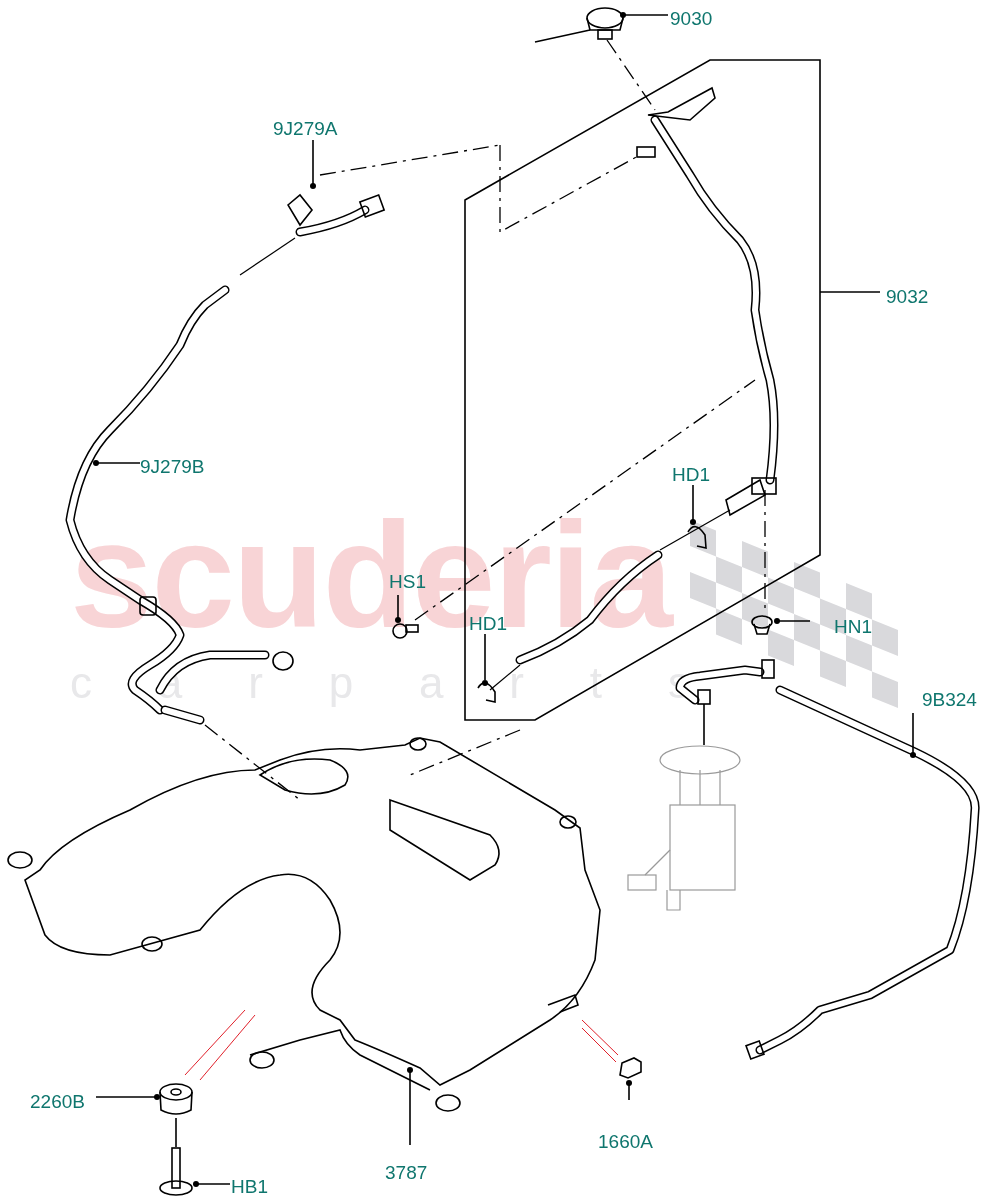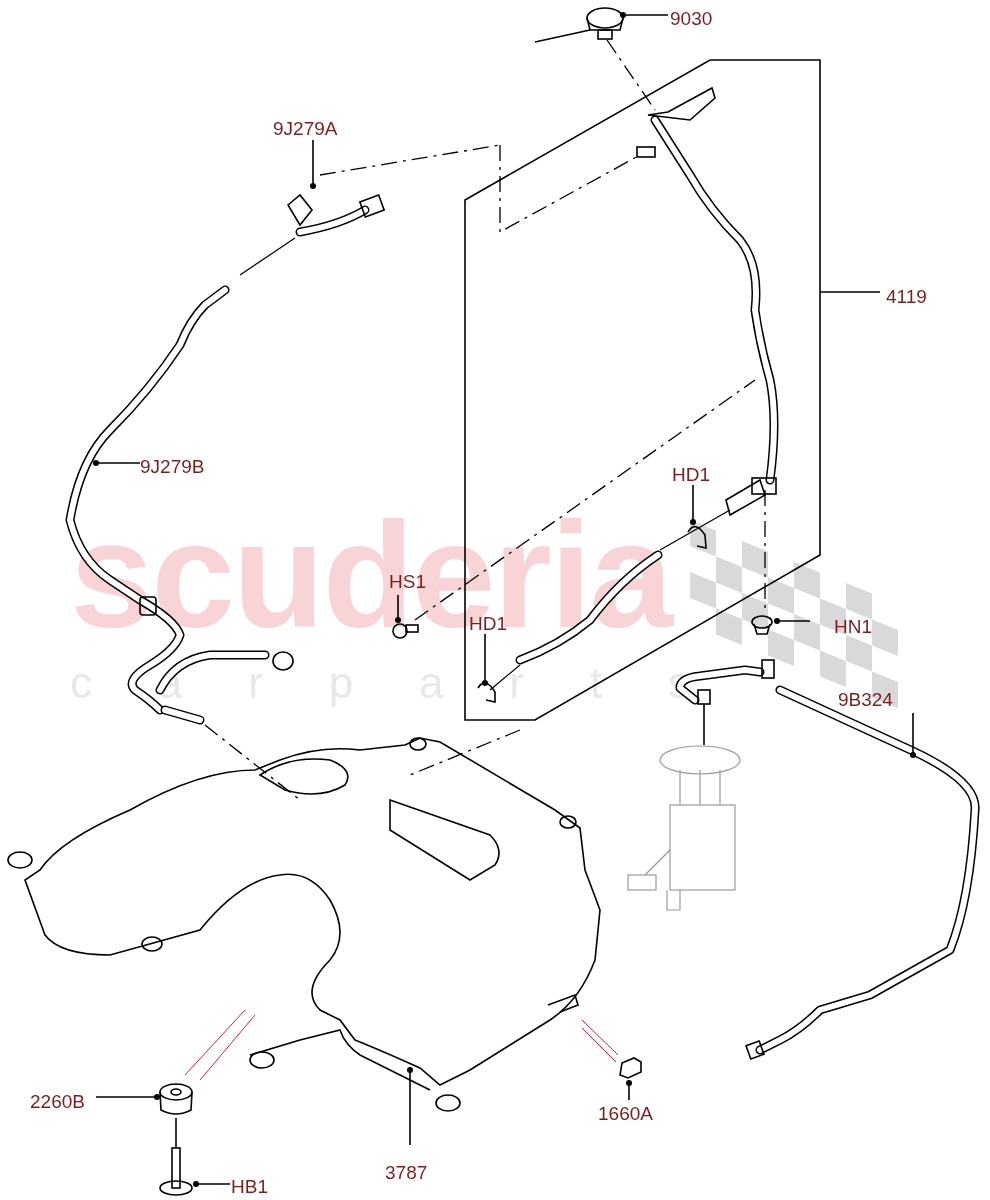--- a/index.html
+++ b/index.html
@@ -1,20 +1,20 @@
 <!DOCTYPE html>
 <html><head>
 <meta charset="utf-8">
 <style>
   html, body { margin: 0; padding: 0; background: #ffffff; }
   body { width: 990px; height: 1200px; position: relative; overflow: hidden; font-family: "Liberation Sans", sans-serif; }
   #diagram { position: absolute; left: 0; top: 0; width: 990px; height: 1200px; }
   .wm-main { position: absolute; left: 70px; top: 500px; font-family: "Liberation Sans", sans-serif; font-weight: bold; font-size: 150px; letter-spacing: -2px; color: #f8d4d6; line-height: 1; pointer-events: none; }
   .wm-sub { position: absolute; left: 70px; top: 658px; width: 620px; display: flex; justify-content: space-between; font-family: "Liberation Sans", sans-serif; font-size: 44px; color: #e8e8ea; pointer-events: none; }
-  .label { position: absolute; font-family: "Liberation Sans", sans-serif; font-size: 19px; color: #7f1d1d; line-height: 1; white-space: nowrap; }
+  .label { position: absolute; font-family: "Liberation Sans", sans-serif; font-size: 19px; color: #0f766e; line-height: 1; white-space: nowrap; }
   svg .ln { stroke: #000; stroke-width: 1.6; fill: none; }
   svg .thin { stroke: #000; stroke-width: 1.2; fill: none; }
   svg .dash { stroke: #000; stroke-width: 1.3; fill: none; stroke-dasharray: 16 6 3 6; }
   svg .red { stroke: #e0202a; stroke-width: 1; fill: none; }
   svg .hose { stroke: #000; stroke-width: 9; fill: none; stroke-linecap: round; stroke-linejoin: round; }
   svg .hose-in { stroke: #fff; stroke-width: 6; fill: none; stroke-linecap: round; stroke-linejoin: round; }
   svg .grey { stroke: #9a9a9a; stroke-width: 1.2; fill: none; }
   svg .chk { fill: #d9d9dc; }
 </style>
 </head>
@@ -196,23 +196,23 @@
       <path class="hose-in" d="M780 690 L915 752 Q978 782 975 810 Q970 900 950 950 L870 995 L820 1010 Q800 1030 780 1040 L760 1050"></path>
       <rect class="ln" x="748" y="1043" width="14" height="14" transform="rotate(-20 755 1050)"></rect>
     </g>
     <circle cx="913" cy="755" r="3" fill="#000"></circle>
     <line class="ln" x1="913" y1="713" x2="913" y2="753"></line>
   </svg>
 
   <div class="label" style="left:670px;top:9px">9030</div>
   <div class="label" style="left:273px;top:119px">9J279A</div>
   <div class="label" style="left:140px;top:457px">9J279B</div>
-  <div class="label" style="left:886px;top:287px">4119</div>
+  <div class="label" style="left:886px;top:287px">9032</div>
   <div class="label" style="left:672px;top:465px">HD1</div>
   <div class="label" style="left:389px;top:572px">HS1</div>
   <div class="label" style="left:469px;top:614px">HD1</div>
   <div class="label" style="left:834px;top:617px">HN1</div>
-  <div class="label" style="left:838px;top:690px">9B324</div>
+  <div class="label" style="left:922px;top:690px">9B324</div>
   <div class="label" style="left:30px;top:1092px">2260B</div>
   <div class="label" style="left:231px;top:1177px">HB1</div>
   <div class="label" style="left:385px;top:1163px">3787</div>
-  <div class="label" style="left:598px;top:1104px">1660A</div>
+  <div class="label" style="left:598px;top:1132px">1660A</div>
 </div>
 
 </body></html>

